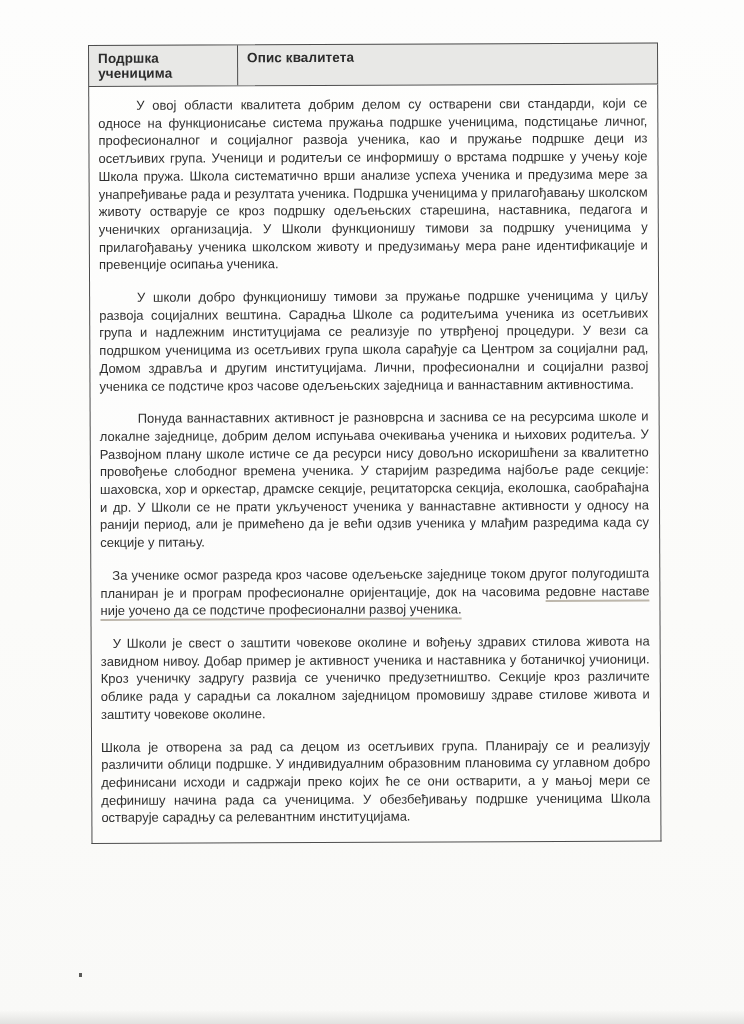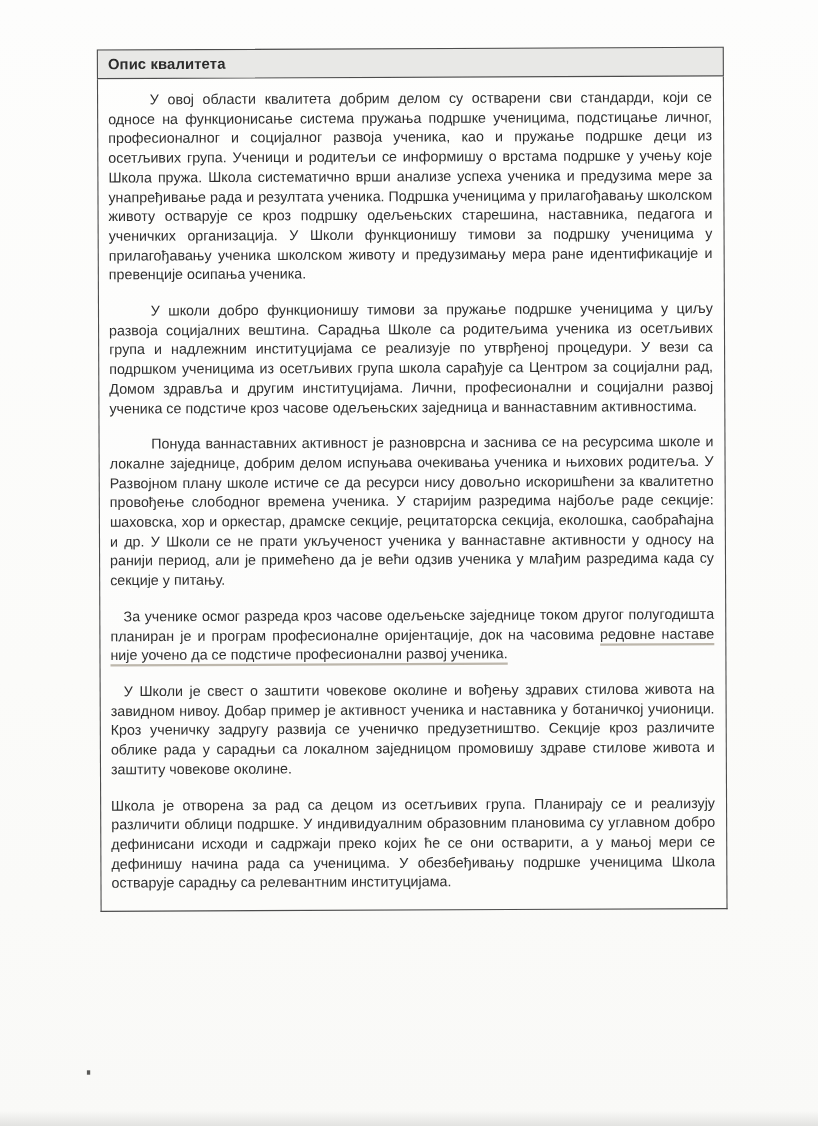--- a/index.html
+++ b/index.html
@@ -88,20 +88,21 @@
     text-decoration-color: #bdb7ac;
     text-decoration-thickness: 1.5px;
     text-underline-offset: 4px;
   }
 </style>
 </head>
 <body>
 
 <div class="doc-table">
   <div class="header-row">
+    <div class="header-cell col1">Подршка ученицима</div>
     <div class="header-cell col2">Опис квалитета</div>
   </div>
   <div class="body-cell">
     <p class="para indent-lg">У овој области квалитета добрим делом су остварени сви стандарди, који се односе на функционисање система пружања подршке ученицима, подстицање  личног, професионалног и социјалног развоја ученика, као и пружање подршке деци из осетљивих група.  Ученици и родитељи се информишу о врстама подршке у учењу које Школа  пружа. Школа систематично врши анализе успеха ученика и предузима  мере за унапређивање рада и резултата ученика. Подршка  ученицима  у  прилагођавању  школском  животу  остварује  се  кроз  подршку одељењских  старешина,  наставника,  педагога  и  ученичких  организација.  У  Школи функционишу тимови  за подршку ученицима у прилагођавању ученика школском животу и предузимању мера ране идентификације и превенције осипања ученика.</p>
     <p class="para indent-lg">У школи добро функционишу тимови за пружање подршке ученицима у циљу развоја социјалних   вештина.  Сарадња  Школе  са  родитељима  ученика  из  осетљивих  група  и надлежним  институцијама  се  реализује  по  утврђеној  процедури.  У  вези  са  подршком ученицима из осетљивих група школа сарађује са Центром за социјални рад, Домом здравља и другим институцијама. Лични, професионални и социјални развој ученика се подстиче кроз часове одељењских заједница и ваннаставним активностима.</p>
     <p class="para indent-lg">Понуда  ваннаставних  активност  је  разноврсна  и  заснива  се  на   ресурсима  школе  и локалне  заједнице,  добрим  делом  испуњава  очекивања  ученика  и  њихових  родитеља.   У Развојном  плану  школе  истиче  се  да  ресурси  нису  довољно  искоришћени  за  квалитетно провођење  слободног  времена  ученика.   У  старијим  разредима  најбоље  раде  секције: шаховска, хор и оркестар, драмске секције, рецитаторска секција, еколошка, саобраћајна и др. У Школи се  не прати  укљученост ученика у ваннаставне активности у односу на ранији период, али је примећено да је већи одзив ученика у млађим разредима када су секције у питању.</p>
     <p class="para indent-sm"><span>За ученике осмог разреда кроз часове одељењске заједнице током другог полугодишта планиран је и програм професионалне оријентације, док на часовима </span><span class="pencil-underline">редовне наставе није уочено да се подстиче професионални развој ученика.</span></p>
     <p class="para indent-sm">У  Школи  је  свест  о  заштити  човекове  околине  и  вођењу  здравих  стилова  живота  на завидном нивоу. Добар пример је активност ученика и наставника у ботаничкој учионици. Кроз ученичку задругу развија се ученичко предузетништво. Секције кроз различите облике рада  у  сарадњи  са  локалном  заједницом   промовишу  здраве  стилове  живота  и  заштиту човекове околине.</p>
     <p class="para">Школа је отворена за рад са децом из осетљивих група. Планирају се и реализују различити облици  подршке.  У  индивидуалним  образовним  плановима  су  углавном  добро  дефинисани исходи и садржаји преко којих ће се они остварити, а у мањој мери се дефинишу начина рада са ученицима. У обезбеђивању  подршке ученицима Школа остварује сарадњу са релевантним институцијама.</p>
   </div>

